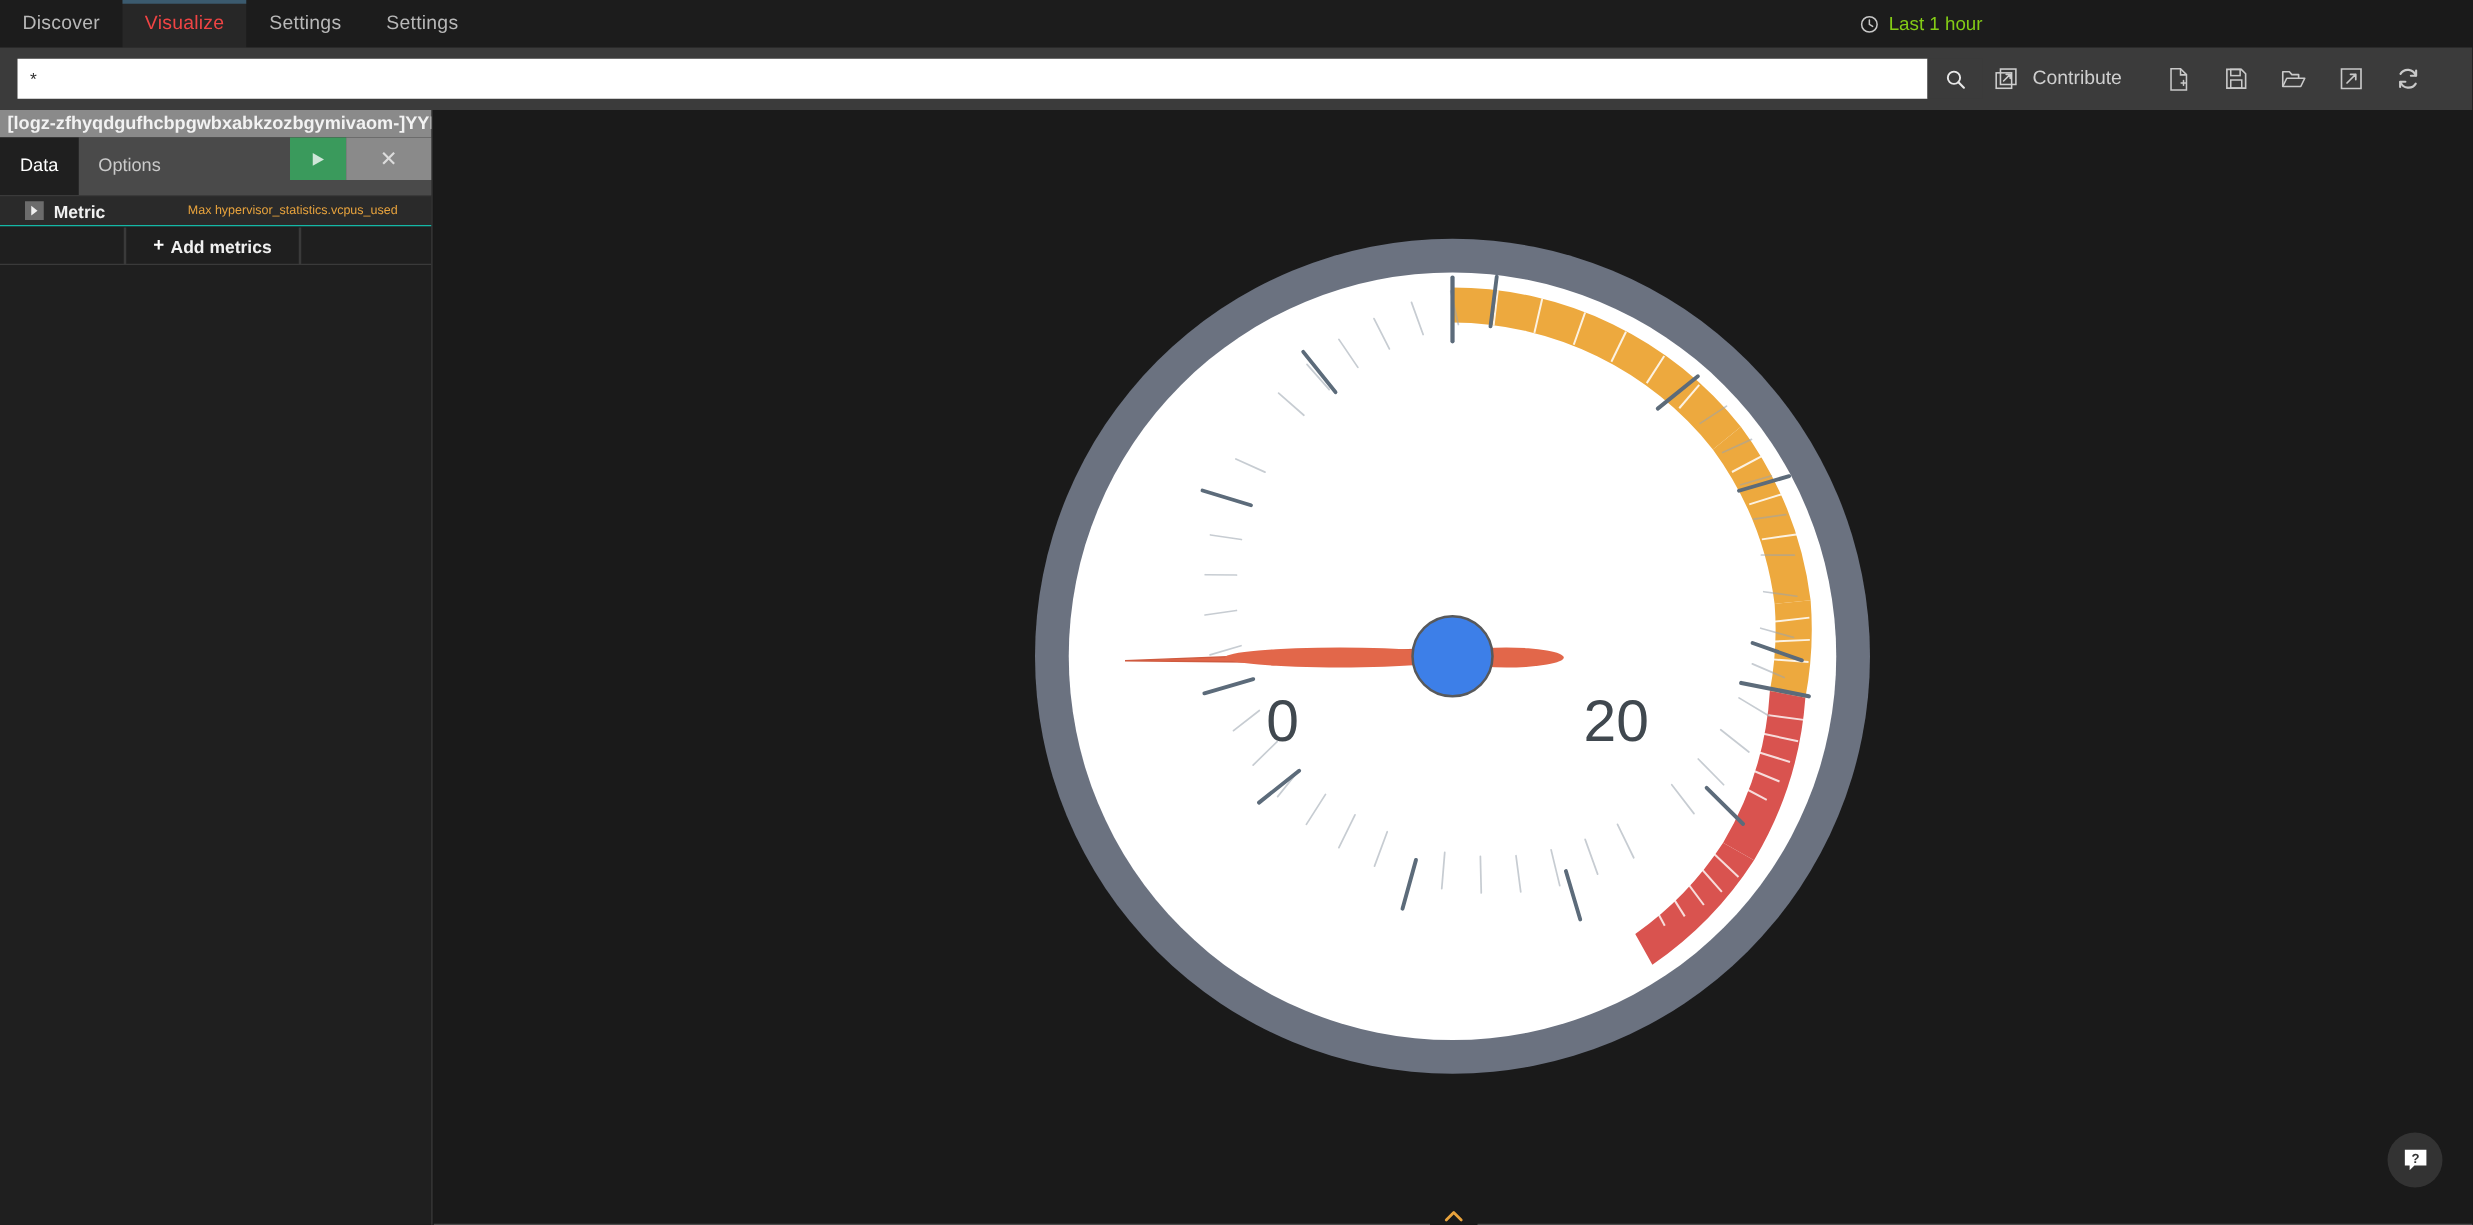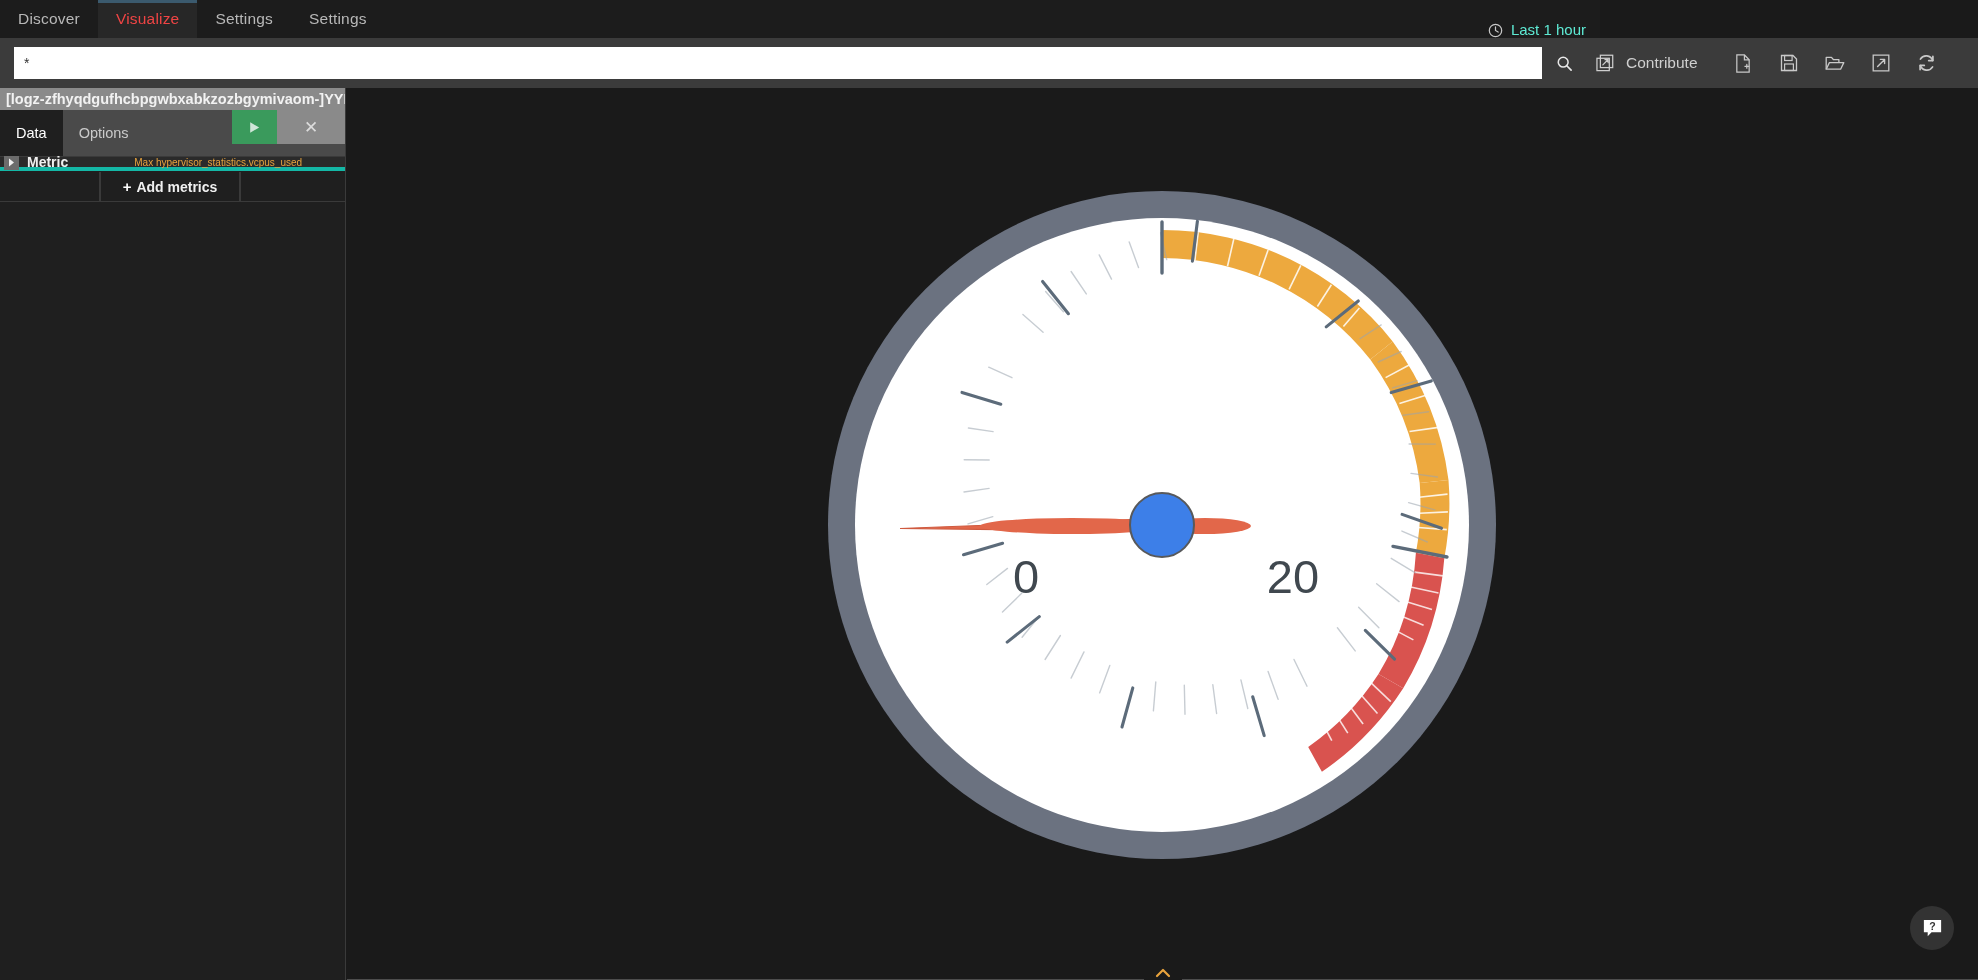--- a/index.html
+++ b/index.html
@@ -21,22 +21,22 @@
     font-size:15.5px; color:#b8b8b8; letter-spacing:.2px;
     cursor:pointer; position:relative;
   }
   .nav-item.active { background:#272727; color:#ef4444; }
   .nav-item.active::before{
     content:""; position:absolute; left:0; right:0; top:0; height:3px;
     background:#3b5a6e;
   }
   .nav-spacer { flex:1; }
   .timepicker {
-    display:flex; align-items:flex-end; gap:8px; padding:0 14px 0 10px;
-    font-size:15px; color:#5eead4; cursor:pointer;
+    display:flex; align-items:center; gap:8px; padding:0 14px 0 10px;
+    font-size:15px; color:#84cc16; cursor:pointer;
   }
   .clock-ic { width:15px; height:15px; display:block; }
 
   
   .querybar {
     position:absolute; left:0; top:38px; width:1978px; height:50px;
     background:#3b3b3b; display:flex; align-items:center;
   }
   .query-wrap{
     flex:0 0 auto; display:flex; align-items:center;
@@ -86,23 +86,23 @@
   }
   .discard-btn{
     width:68px; height:34px; background:#8a8a8a; border:none; cursor:pointer;
     display:flex; align-items:center; justify-content:center;
     color:#dcdcdc; font-size:17px;
   }
   .agg-title{
     font-size:21px; color:#f0f0f0; padding:10px 0 10px 4px; font-weight:400;
   }
   .metric-row{
-    height:15px; background:#2a2a2a; display:flex; align-items:center;
-    border-top:1px solid #3a3a3a; border-bottom:4px solid #14b8a6;
-    cursor:pointer; padding-left:4px;
+    height:25px; background:#2a2a2a; display:flex; align-items:center;
+    border-top:1px solid #3a3a3a; border-bottom:1px solid #14b8a6;
+    cursor:pointer; padding-left:20px;
   }
   .caret-box{
     width:15px; height:15px; background:#6c6c6c; display:flex;
     align-items:center; justify-content:center; margin-right:8px;
   }
   .metric-label{ font-size:14px; font-weight:bold; color:#f0f0f0; }
   .metric-value{ font-size:10px; color:#e8a33d; margin-left:66px; }
   .addrow{ display:flex; height:30px; margin-top:1px; }
   .add-left{ flex:0 0 100px; border:1px solid #3a3a3a; border-top:none; border-left:none;}
   .add-btn{

